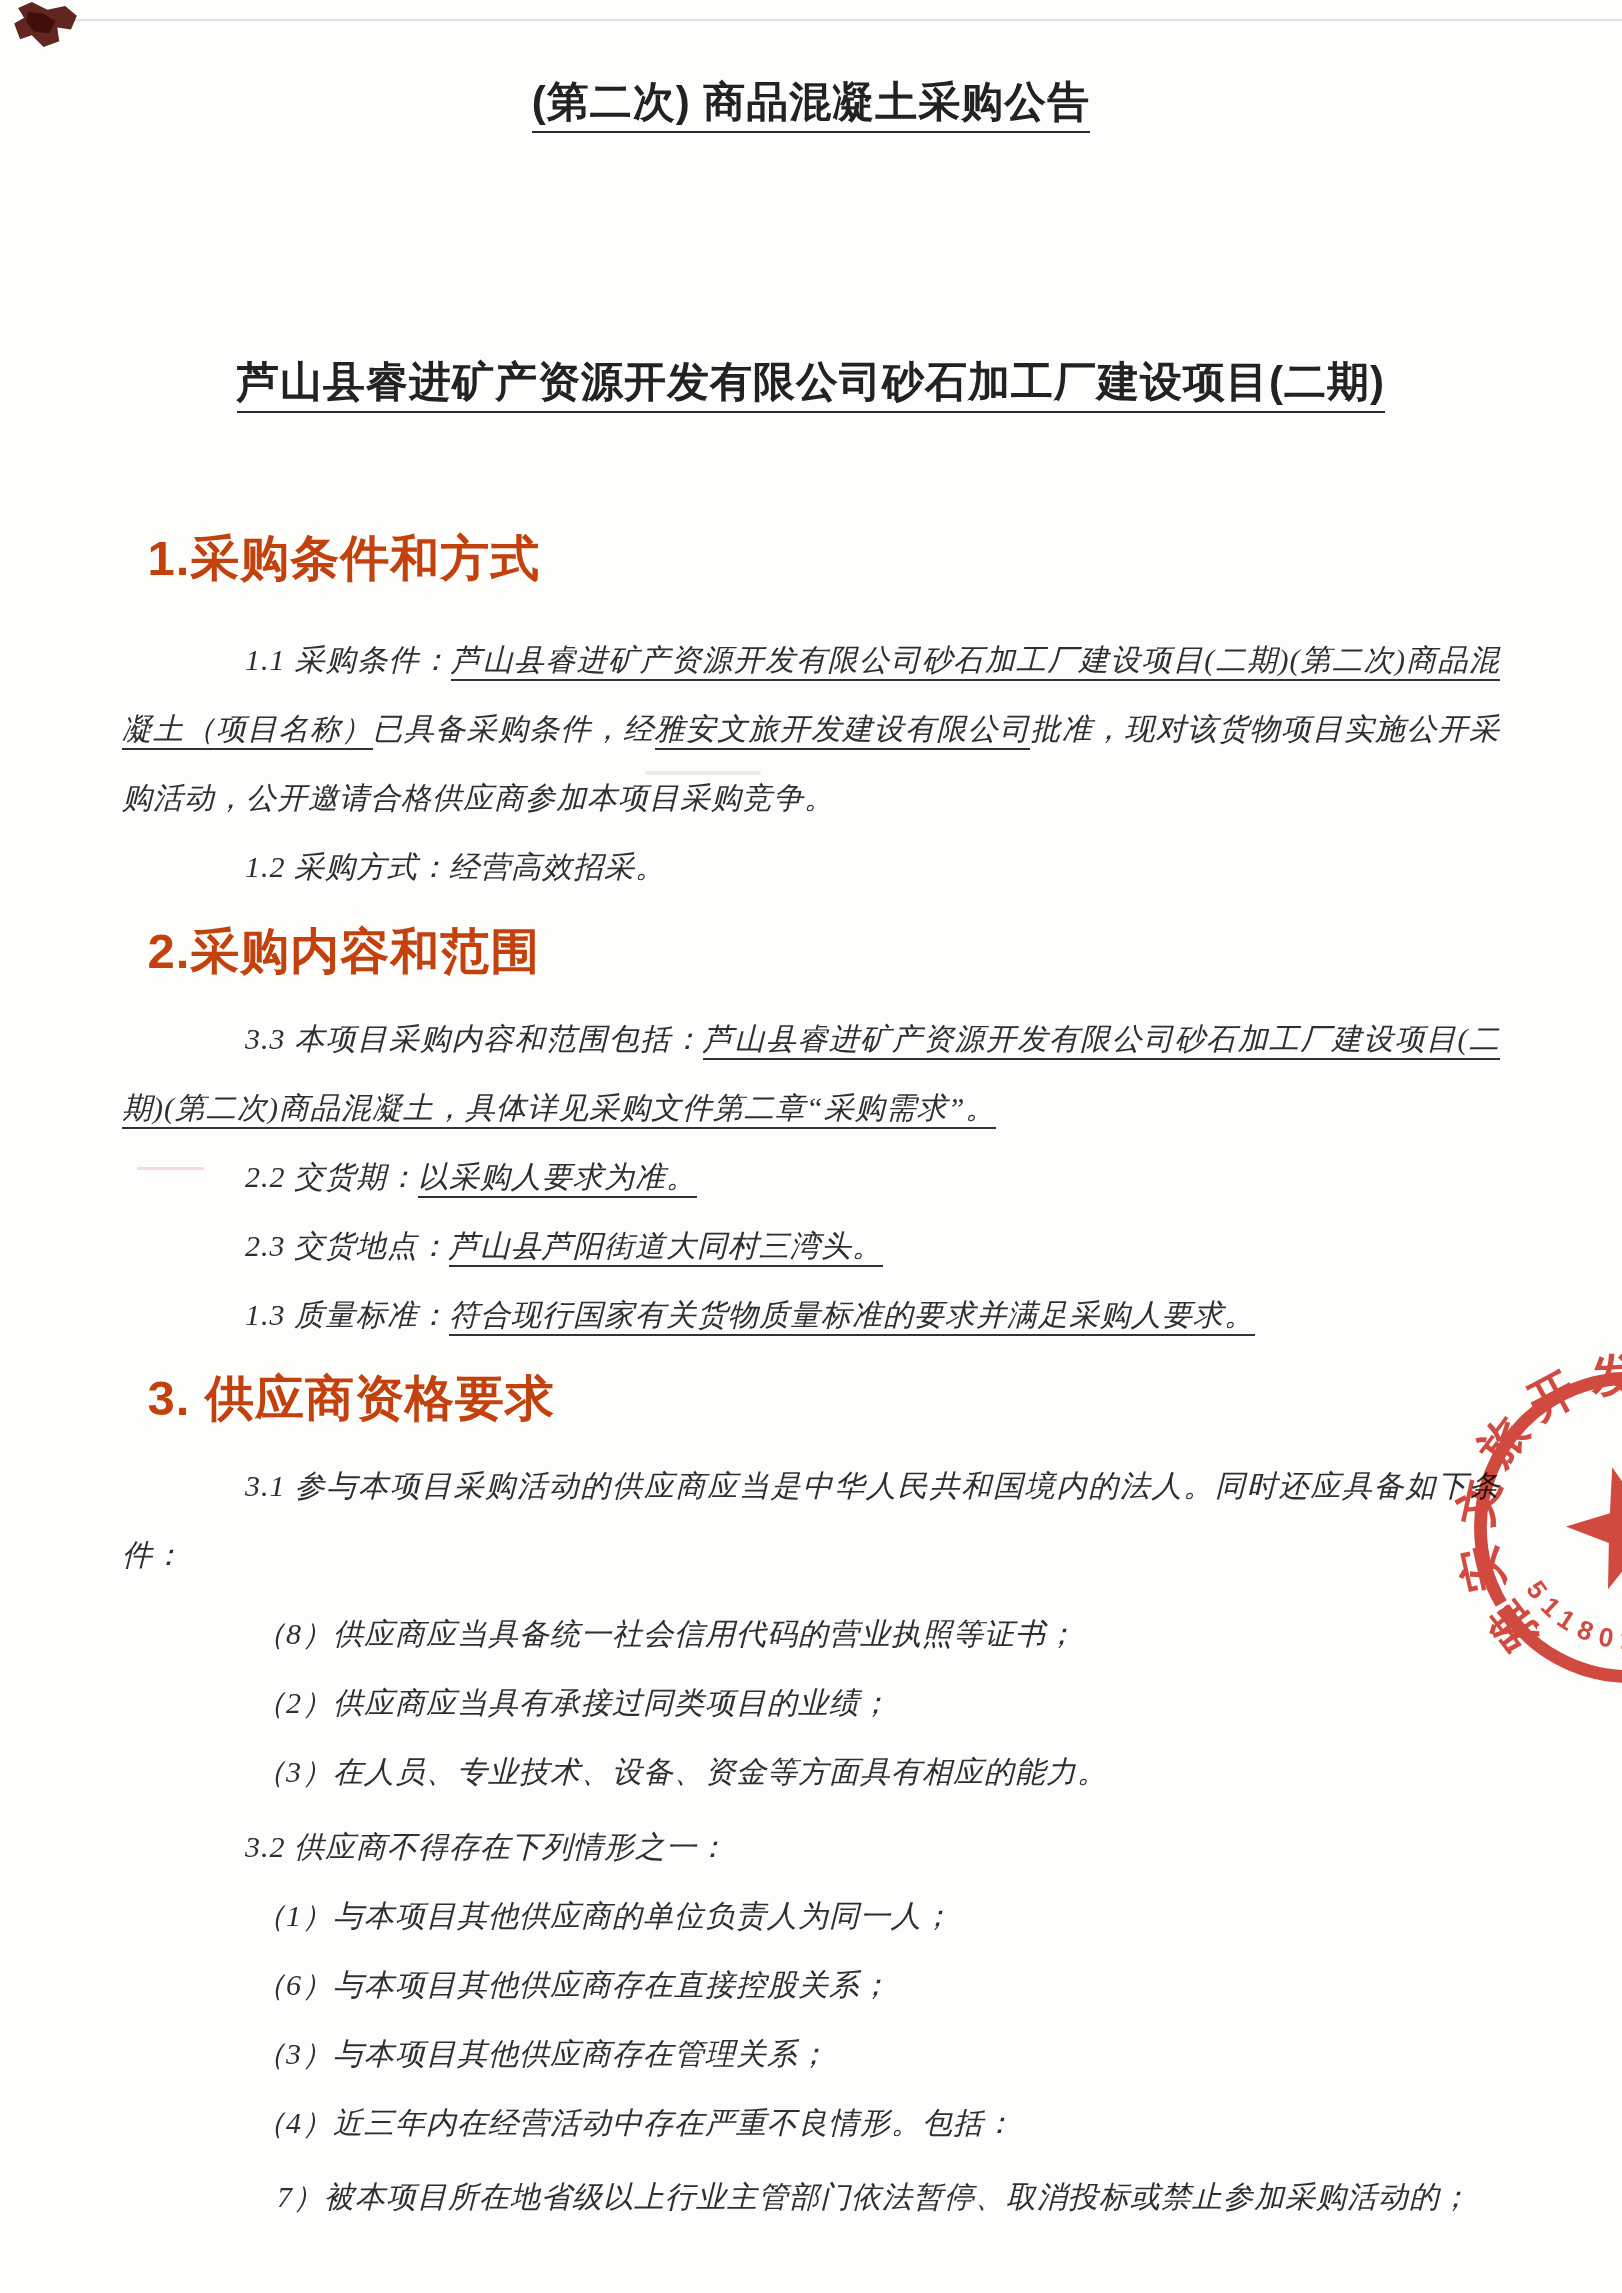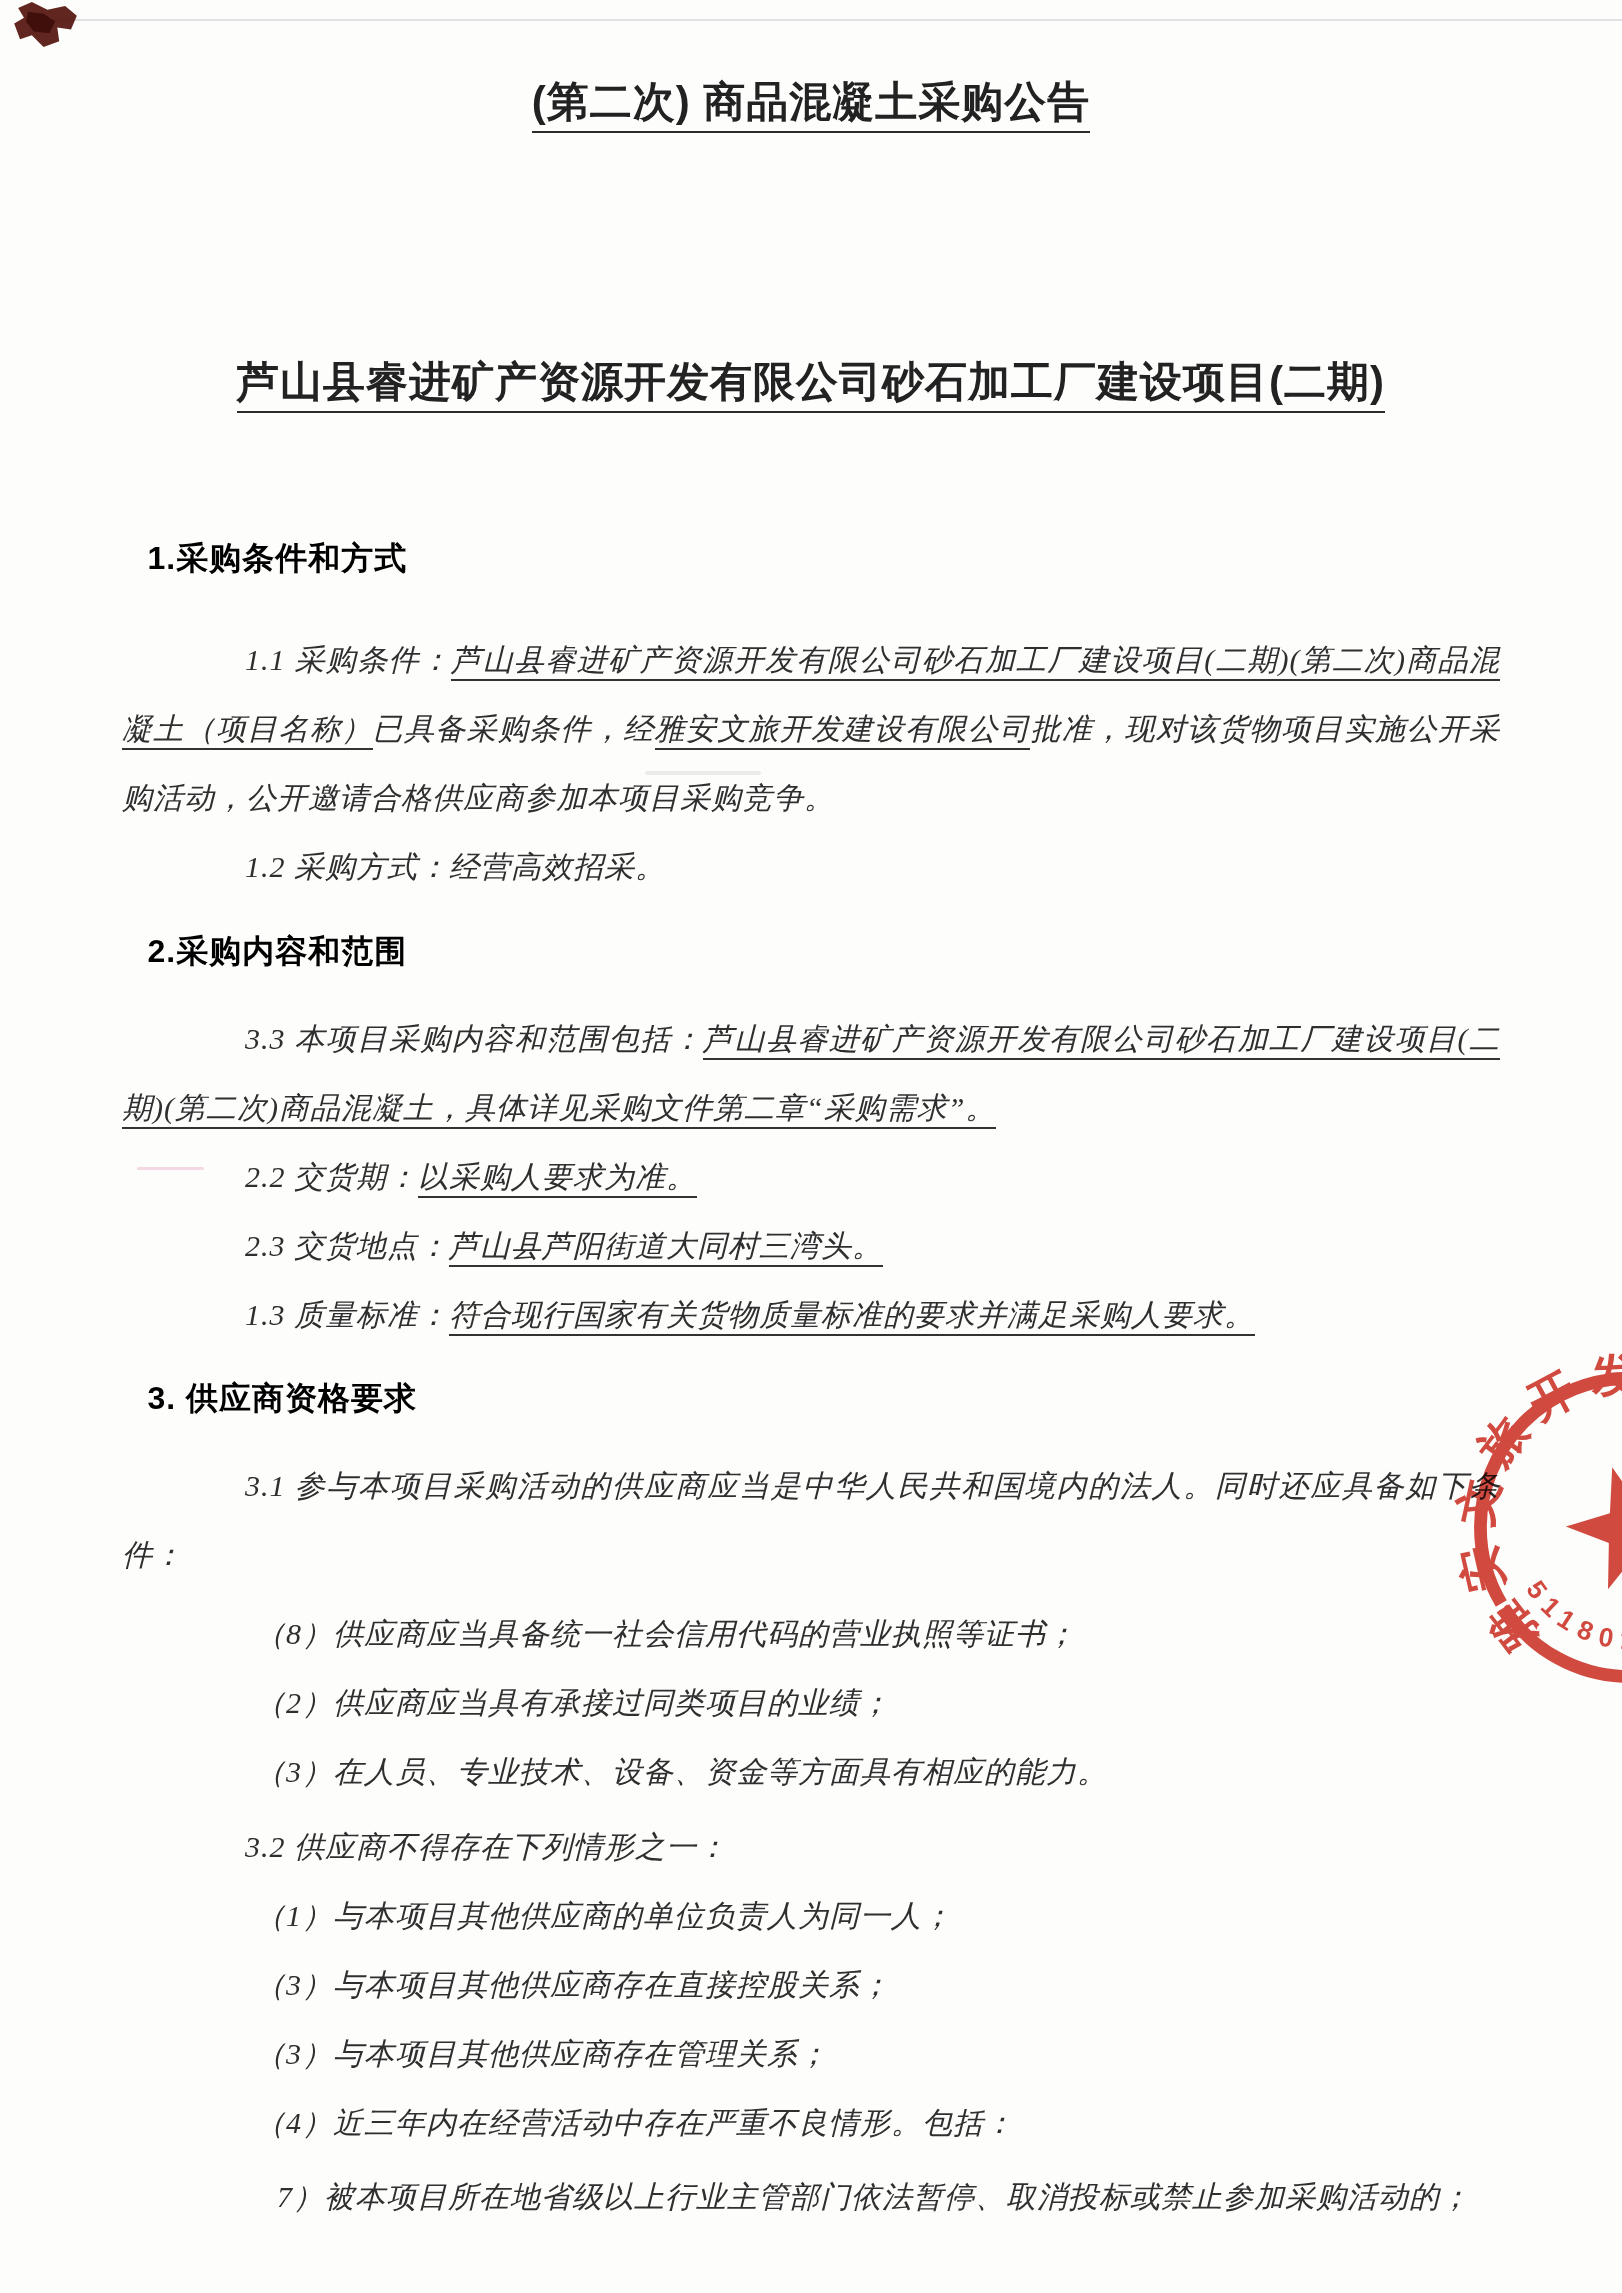--- a/index.html
+++ b/index.html
@@ -38,23 +38,23 @@
     line-height:57px;
     color:#222;
     letter-spacing:1px;
   }
   .title-1 { margin-top:223px; }
   .title-2 { margin-top:73px; }
   .title .tu { border-bottom:2.9px solid #2b2b2b; padding-bottom:5.9px; }
   h2 {
     font-family:"Liberation Sans", sans-serif;
     font-weight:bold;
-    font-size:32px;
+    font-size:49px;
     line-height:47px;
-    color:#000000;
+    color:#c2410c;
     padding-left:25.5px;
     letter-spacing:1px;
   }
   .h-sec1 { margin-top:125px; }
   .h-sec2 { margin-top:27.4px; }
   .h-sec3 { margin-top:25.5px; }
   p.body {
     font-size:30px;
     line-height:69px;
     letter-spacing:1px;
@@ -107,21 +107,21 @@
   <p class="body ind"><span>2.3 交货地点：</span><span class="u">芦山县芦阳街道大同村三湾头。</span></p>
   <p class="body ind"><span>1.3 质量标准：</span><span class="u">符合现行国家有关货物质量标准的要求并满足采购人要求。</span></p>
 
   <h2 class="h-sec3">3. 供应商资格要求</h2>
   <p class="body ind mt-md"><span>3.1 参与本项目采购活动的供应商应当是中华人民共和国境内的法人。同时还应具备如下条件：</span></p>
   <p class="body item mt-sm"><span>（8）供应商应当具备统一社会信用代码的营业执照等证书；</span></p>
   <p class="body item"><span>（2）供应商应当具有承接过同类项目的业绩；</span></p>
   <p class="body item"><span>（3）在人员、专业技术、设备、资金等方面具有相应的能力。</span></p>
   <p class="body ind mt-xs"><span>3.2 供应商不得存在下列情形之一：</span></p>
   <p class="body item"><span>（1）与本项目其他供应商的单位负责人为同一人；</span></p>
-  <p class="body item"><span>（3）与本项目其他供应商存在直接控股关系；</span></p>
+  <p class="body item"><span>（6）与本项目其他供应商存在直接控股关系；</span></p>
   <p class="body item"><span>（3）与本项目其他供应商存在管理关系；</span></p>
   <p class="body item"><span>（4）近三年内在经营活动中存在严重不良情形。包括：</span></p>
   <p class="body sub mt-xs"><span>7）被本项目所在地省级以上行业主管部门依法暂停、取消投标或禁止参加采购活动的；</span></p>
 
 </div>
 
 <svg class="seal" viewBox="0 0 360 360">
   <defs>
     <path id="seal-arc-top" d="M 100,295 A 140,140 0 0 1 260,65" fill="none"></path>
     <path id="seal-arc-bottom" d="M 68,230 A 122,122 0 0 0 292,230" fill="none"></path>

